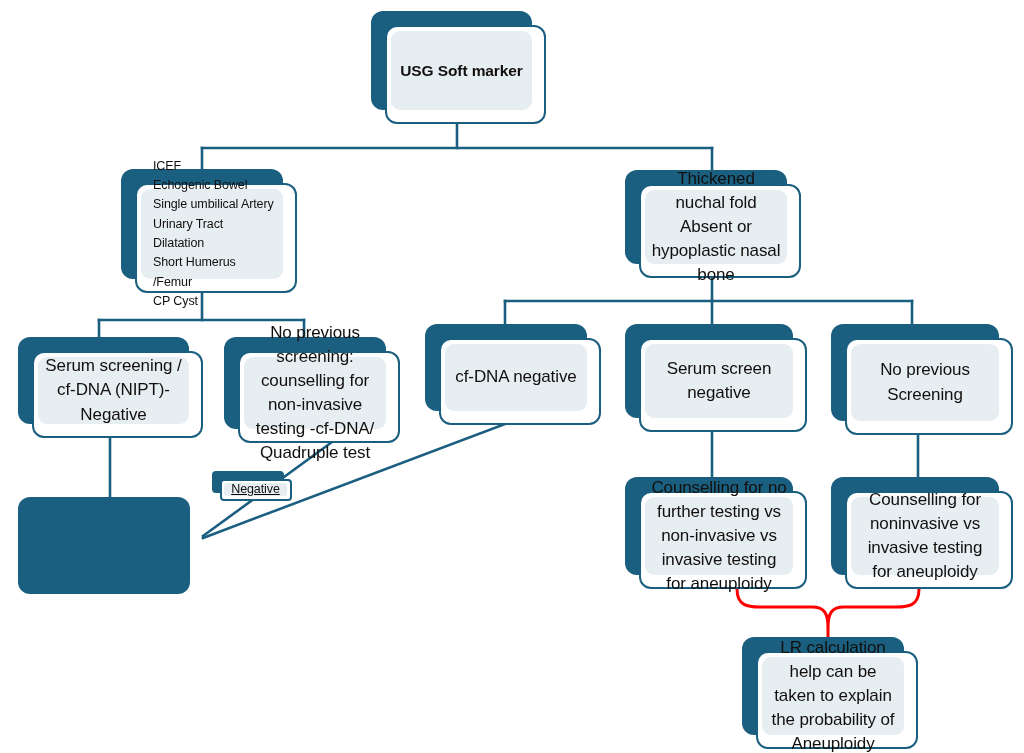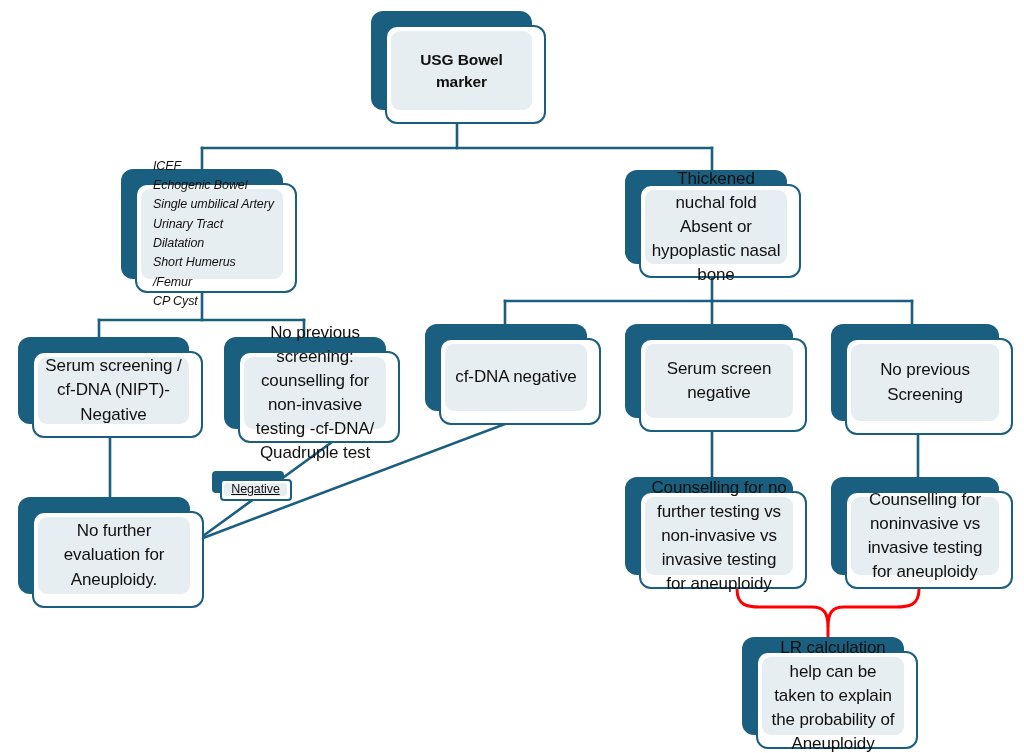--- a/index.html
+++ b/index.html
@@ -79,21 +79,20 @@
   
   .node.title .label {
     font-weight: bold;
     font-size: 15.5px;
   }
   
   .node.listnode .panel {
     align-items: center;
     justify-content: flex-start;
     padding-left: 12px;
-    font-style: italic;
   }
   .node.listnode .label {
     text-align: left;
     font-size: 12.5px;
     line-height: 1.55;
   }
   
   .node.tag .slab {
     right: 8px;
     bottom: 8px;
@@ -158,21 +157,21 @@
                L 896 607
                C 908 607, 919 606, 919 589"></path>
       <path d="M 828 627 L 828 638"></path>
     </g>
   </svg>
 
   <div class="node title" style="left:371px; top:11px; width:175px; height:113px;">
     <div class="slab"></div>
     <div class="card">
       <div class="panel">
-        <span class="label">USG Bowel marker</span>
+        <span class="label">USG Soft marker</span>
       </div>
     </div>
   </div>
 
   <div class="node listnode" style="left:121px; top:169px; width:176px; height:124px;">
     <div class="slab"></div>
     <div class="card">
       <div class="panel">
         <span class="label">ICEF
 Echogenic Bowel
@@ -216,25 +215,20 @@
     <div class="slab"></div>
     <div class="card">
       <div class="panel">
         <span class="label">Negative</span>
       </div>
     </div>
   </div>
 
   <div class="node" style="left:18px; top:497px; width:186px; height:111px;">
     <div class="slab"></div>
-    <div class="card">
-      <div class="panel">
-        <span class="label">No further evaluation for Aneuploidy.</span>
-      </div>
-    </div>
   </div>
 
   <div class="node" style="left:625px; top:324px; width:182px; height:108px;">
     <div class="slab"></div>
     <div class="card">
       <div class="panel">
         <span class="label">Serum screen negative</span>
       </div>
     </div>
   </div>

